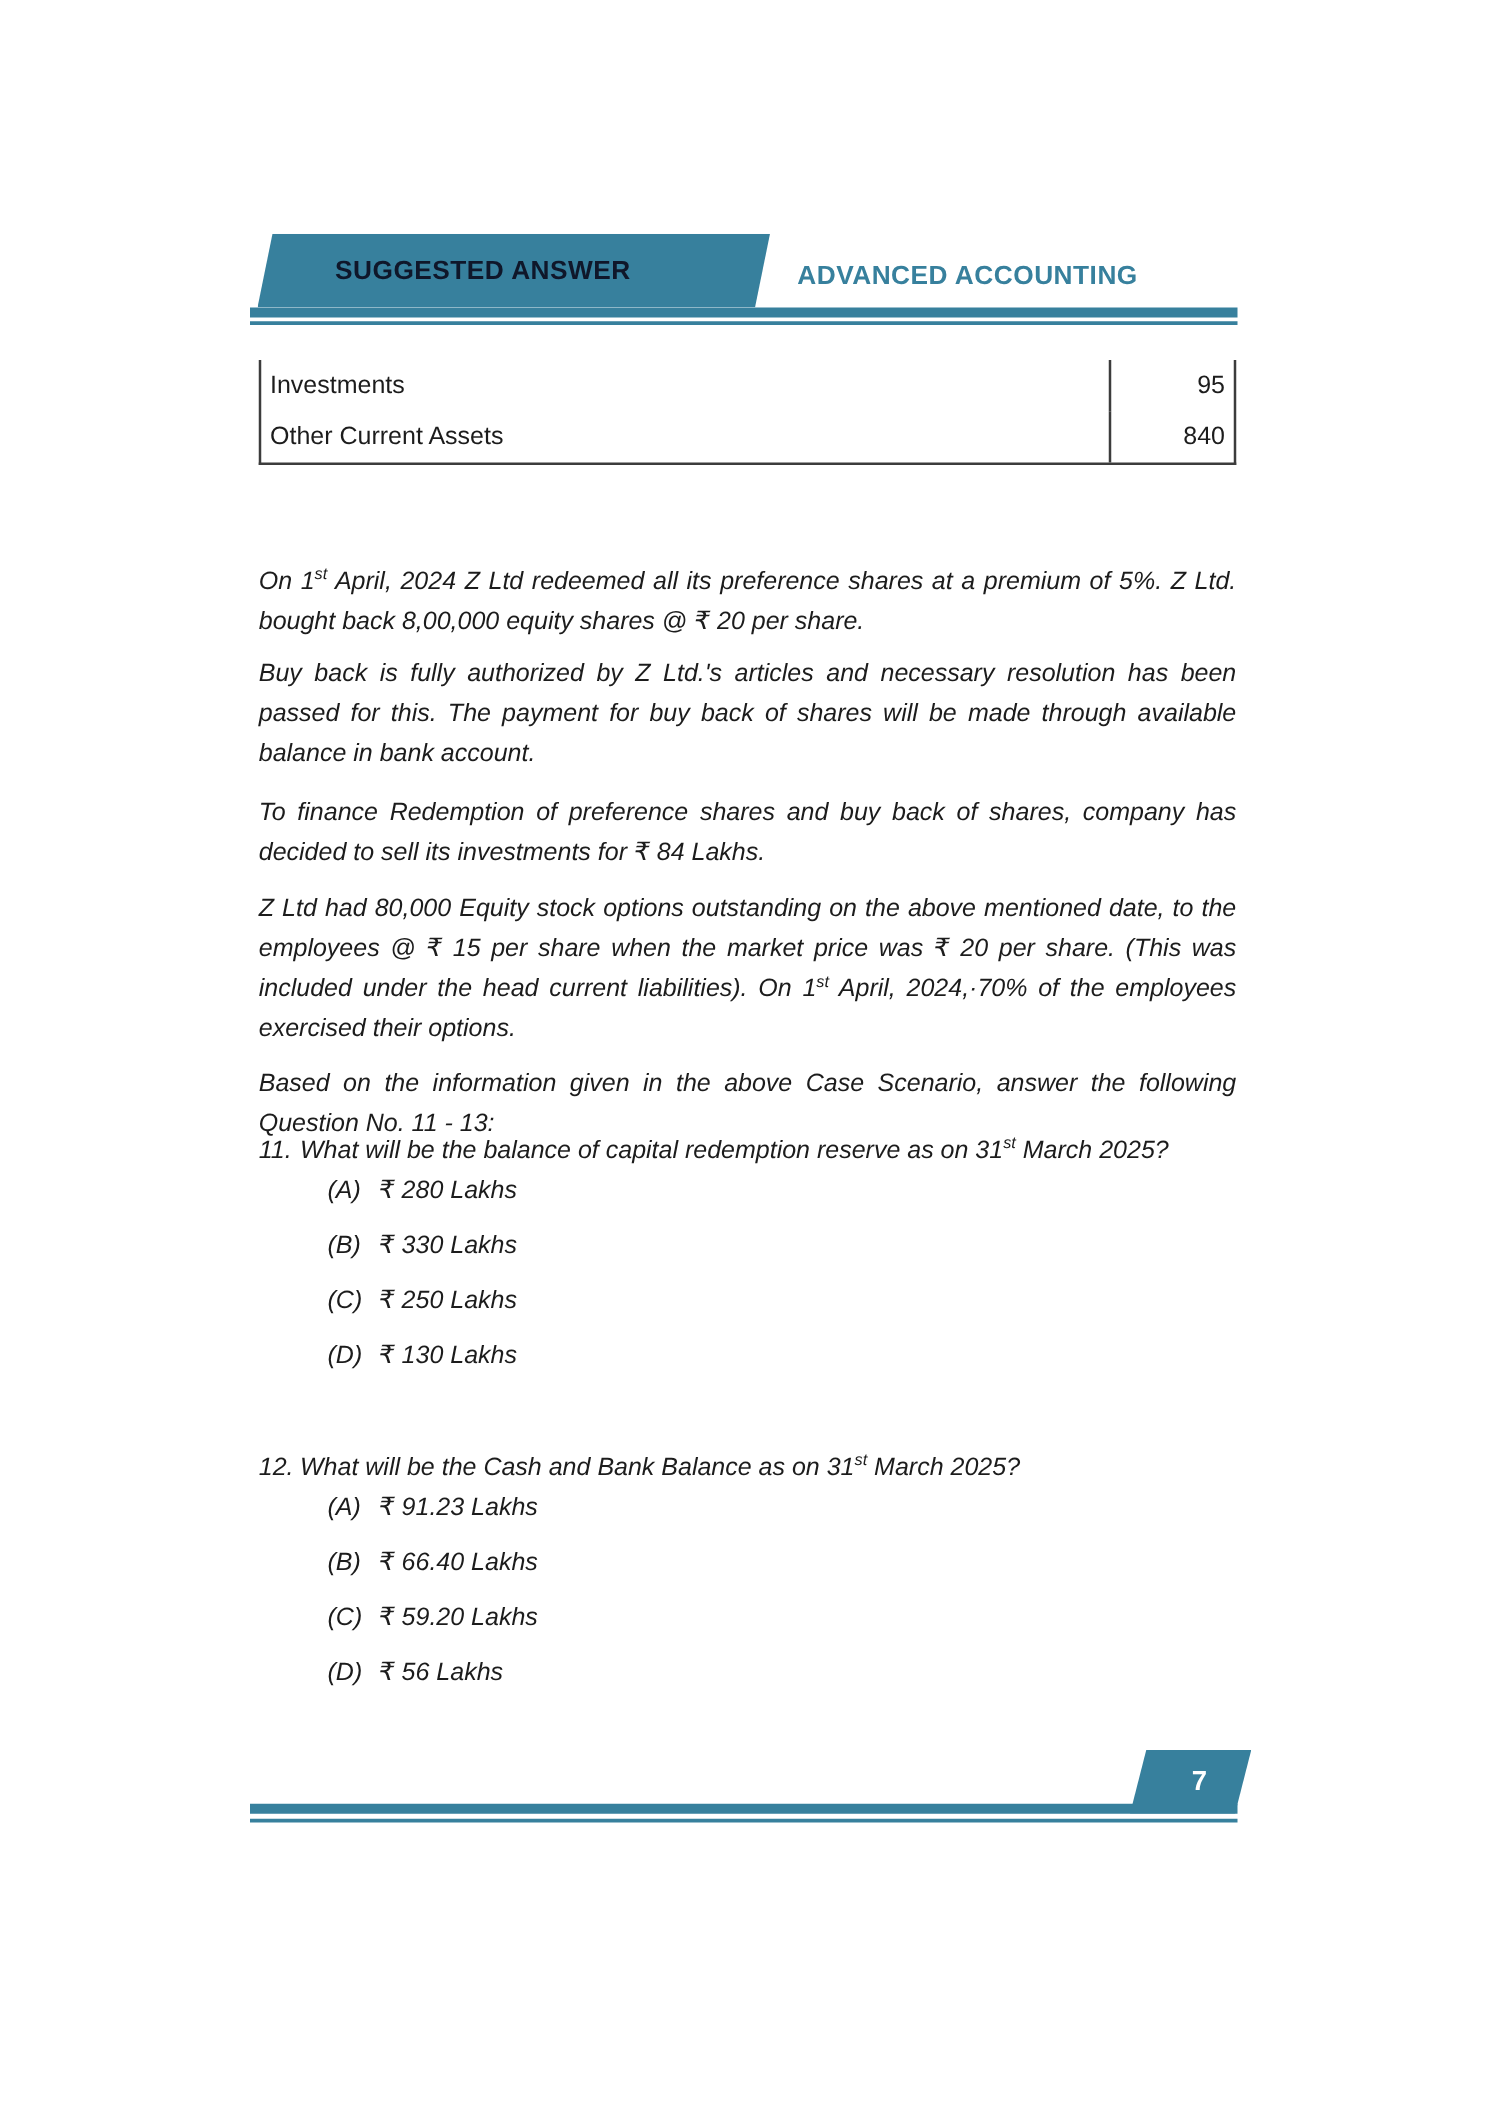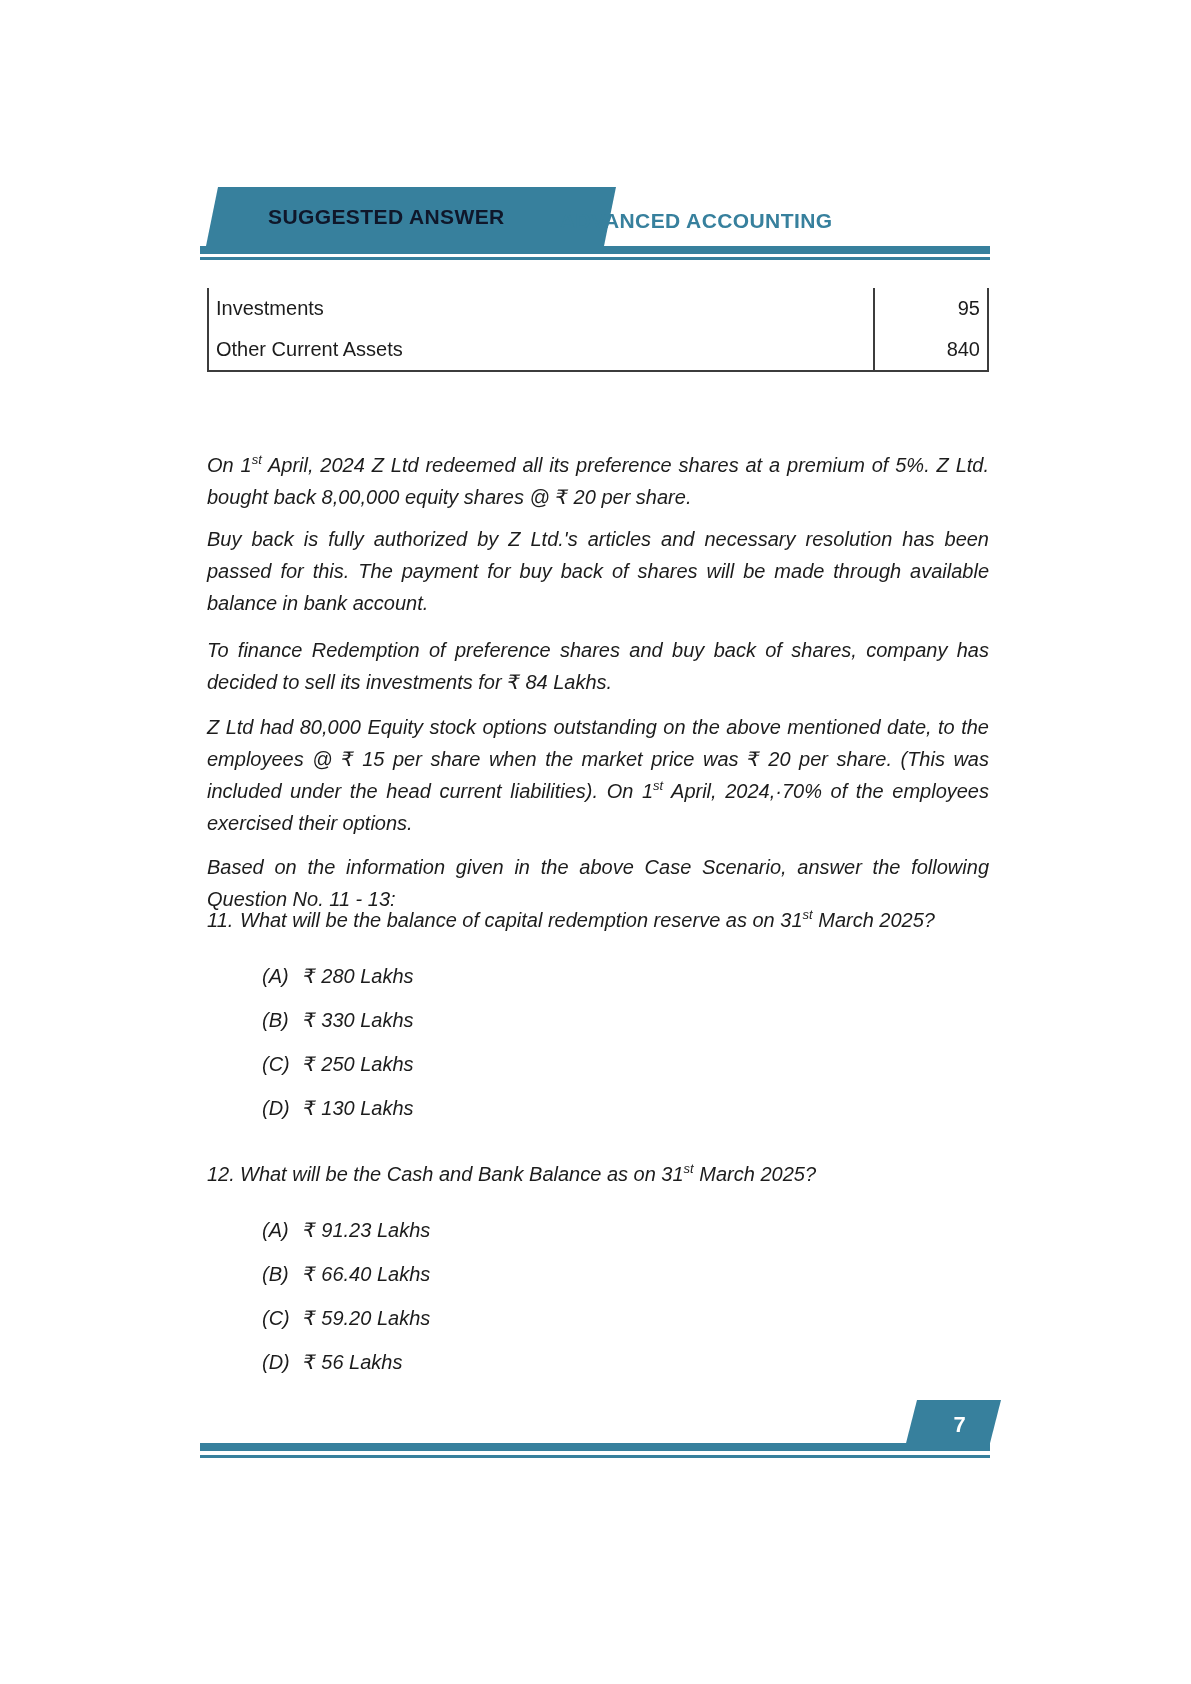--- a/index.html
+++ b/index.html
@@ -14,56 +14,56 @@
   .banner {
     position:absolute; left:206px; top:187px; width:410px; height:59px;
     background:var(--teal);
     clip-path:polygon(12px 0, 100% 0, calc(100% - 12px) 100%, 0 100%);
   }
   .banner .banner-text {
     display:block; line-height:59px; padding-left:62px;
     color:#0f172a; font-weight:bold; font-size:21px; letter-spacing:.4px;
   }
   .subject {
-    position:absolute; left:560px; top:209px; width:428px; text-align:left;
+    position:absolute; left:560px; top:209px; width:428px; text-align:center;
     color:var(--teal); font-weight:bold; font-size:21px; letter-spacing:.4px;
   }
   .rule-thick { position:absolute; left:200px; top:246px; width:790px; height:8px; background:var(--teal); }
   .rule-thin  { position:absolute; left:200px; top:257px; width:790px; height:3px; background:var(--teal); }
 
   
   .assets-table {
     position:absolute; left:207px; top:288px; width:782px; box-sizing:border-box;
     border-left:2px solid var(--line); border-right:2px solid var(--line);
     border-bottom:2px solid var(--line);
     font-size:20px;
   }
   .t-row { display:flex; height:41px; }
   .t-label { flex:1; display:flex; align-items:center; padding-left:7px; }
   .t-value {
-    width:114px; flex:none; border-left:2px solid var(--line);
+    width:100px; flex:none; border-left:2px solid var(--line);
     display:flex; align-items:center; justify-content:flex-end; padding-right:7px;
     box-sizing:border-box;
   }
 
   
   .para, .question {
     position:absolute; left:207px; width:782px;
     font-style:italic; font-size:20px; line-height:32px;
   }
   .para { text-align:justify; }
   sup { font-size:13px; line-height:0; }
   .p1 { top:429px; } .p2 { top:503px; } .p3 { top:614px; } .p4 { top:691px; } .p5 { top:831px; }
 
   .q11 { top:904px; } .q12 { top:1158px; }
   .q-head { display:flex;font-style:italic; }
   .q-num  { width:33px; flex:none; }
   .q-text { flex:1; text-align:justify; }
   .option { margin:12px 0 0 55px; }
-  .option.first { margin-top:24px; }
+  .option.first { margin-top:0; }
   .opt-label { display:inline-block; width:41px; }
 
   
   .footer-bar  { position:absolute; left:200px; top:1443px; width:790px; height:8px; background:var(--teal); }
   .footer-thin { position:absolute; left:200px; top:1455px; width:790px; height:3px; background:var(--teal); }
   .footer-badge {
     position:absolute; left:904px; top:1400px; width:97px; height:51px; box-sizing:border-box;
     background:var(--teal);
     clip-path:polygon(13px 0, 100% 0, calc(100% - 13px) 100%, 0 100%);
     color:#fff; font-weight:bold; font-size:22px; text-align:center;

